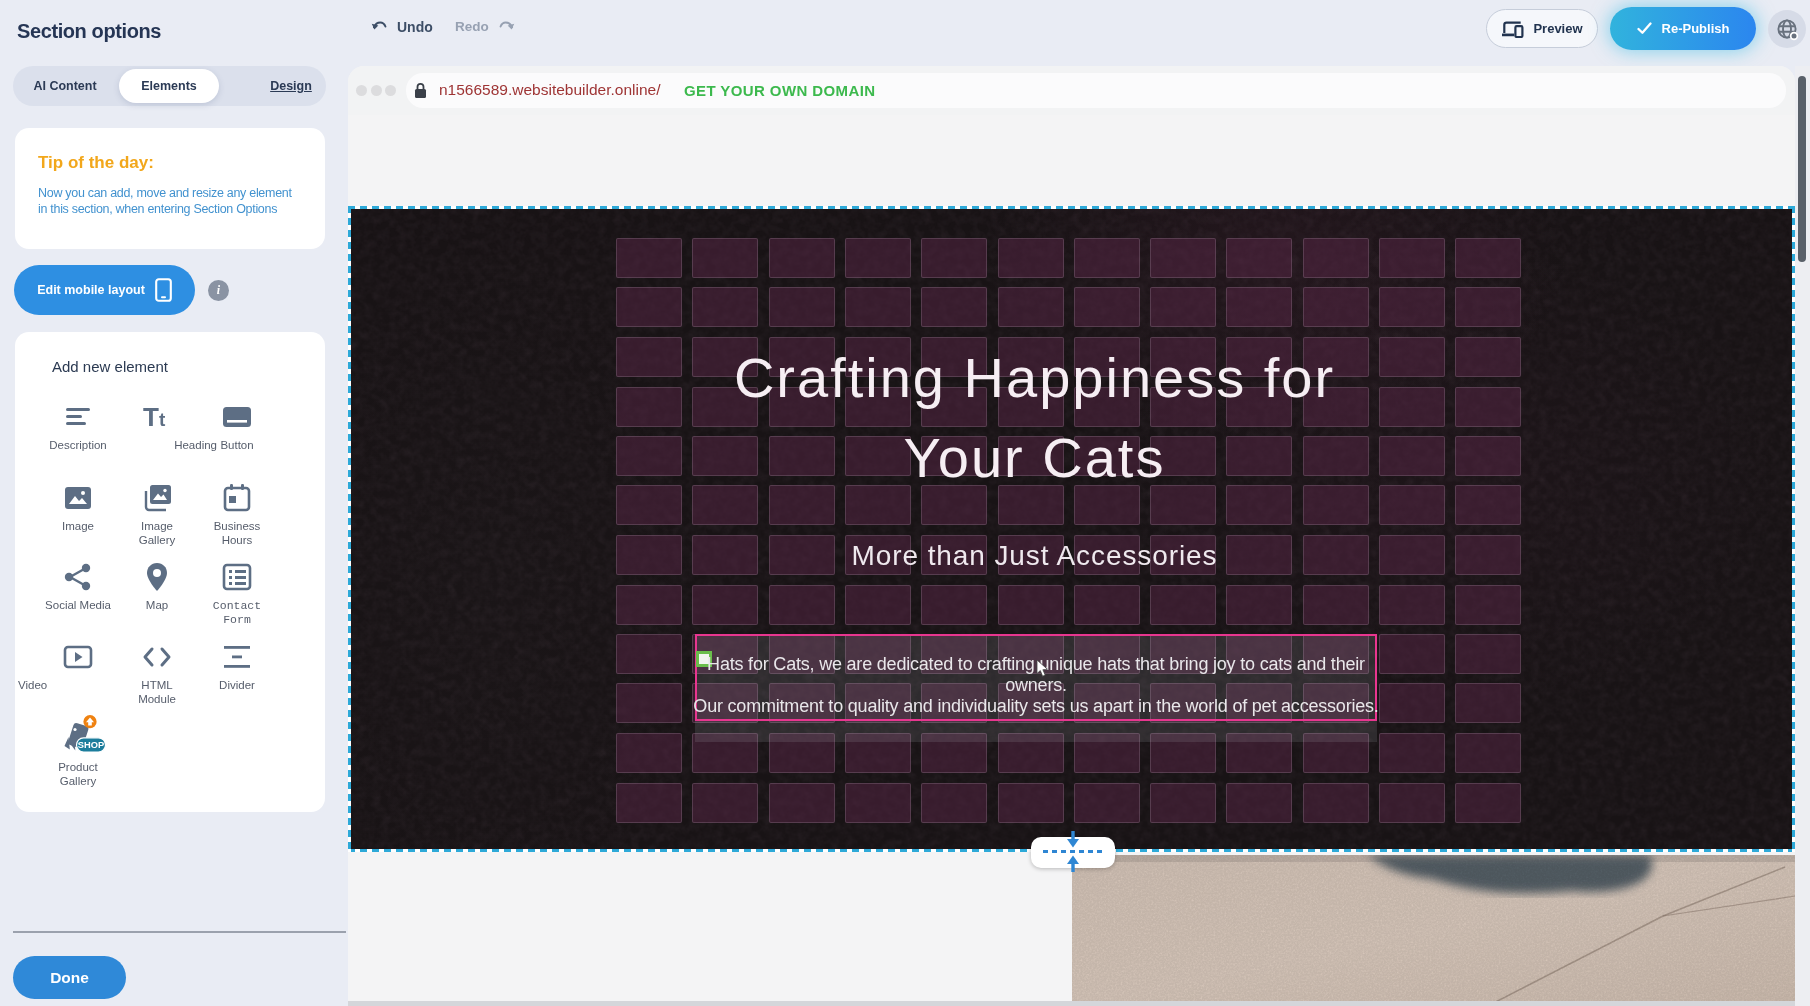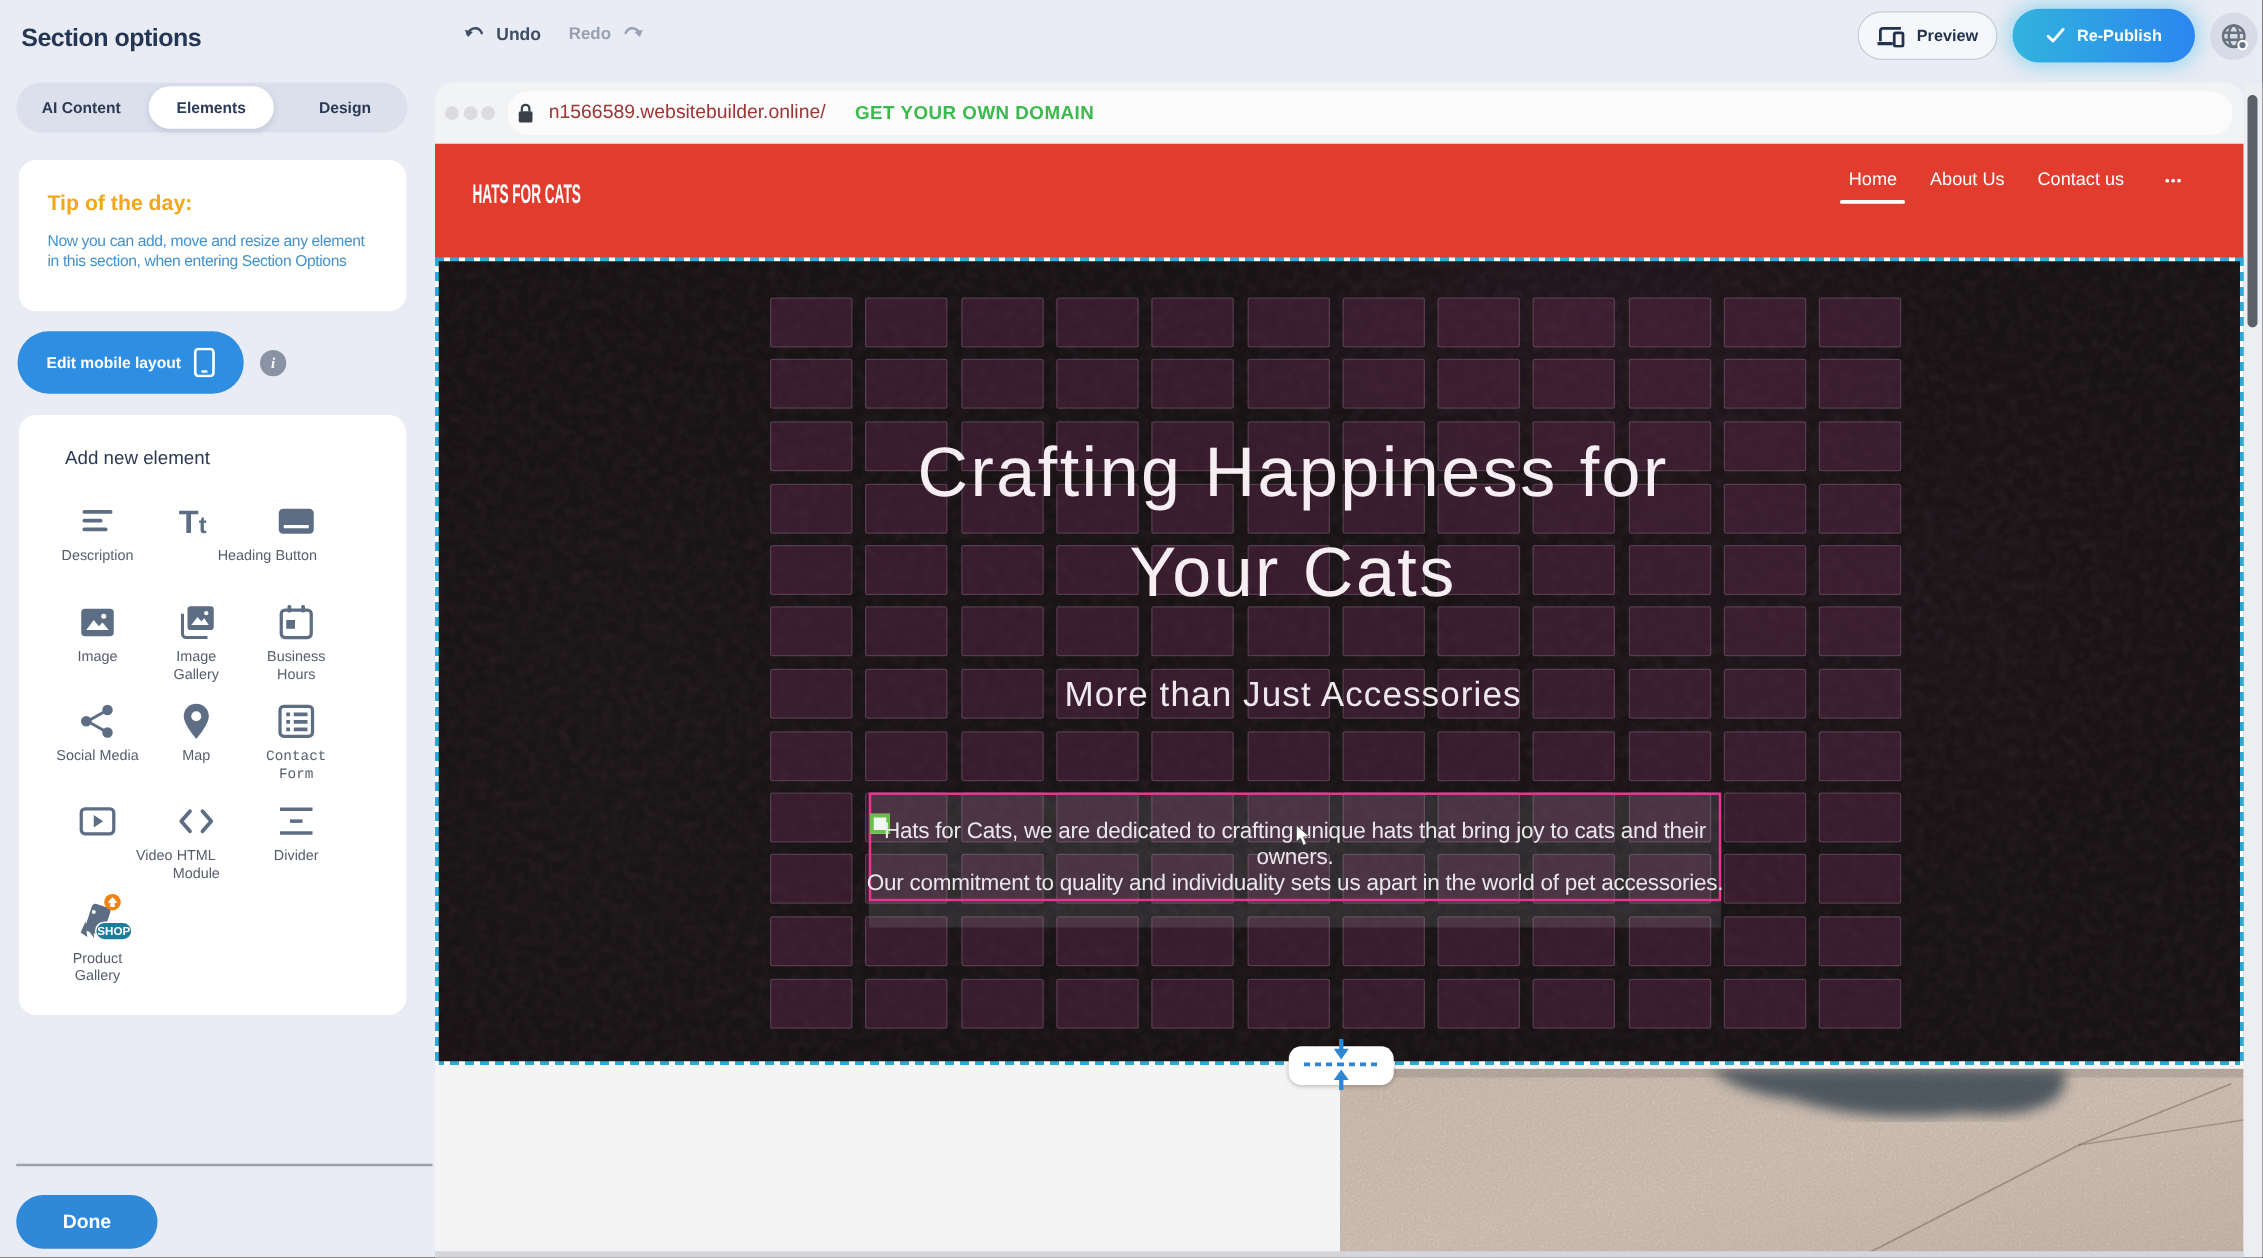--- a/index.html
+++ b/index.html
@@ -51,21 +51,21 @@
     <path d="M4 9.2 h16 M4 14.8 h16"></path>
     <circle cx="19" cy="19" r="4.2" fill="#fff" stroke="none"></circle>
     <circle cx="19" cy="19" r="2.5" fill="#68717e" stroke="none"></circle>
   </svg>
 </div>
 
 <div class="abs" style="left:13px; top:66px; width:313px; height:40px; background:#dbe0ec; border-radius:20px;">
   <div class="abs" style="left:106px; top:3px; width:100px; height:34px; background:#ffffff; border-radius:17px; box-shadow:0 2px 6px rgba(60,80,120,0.18);"></div>
   <div class="abs" style="left:0; top:0; width:104px; height:40px; display:flex; align-items:center; justify-content:center; font-size:12.5px; font-weight:bold; color:#2b3a55;">AI Content</div>
   <div class="abs" style="left:106px; top:0; width:100px; height:40px; display:flex; align-items:center; justify-content:center; font-size:12.5px; font-weight:bold; color:#2b3a55;">Elements</div>
-  <div class="abs" style="left:213px; top:0; width:100px; height:40px; display:flex; align-items:center; justify-content:center; font-size:12.5px; font-weight:bold; color:#2b3a55;">Design</div>
+  <div class="abs" style="left:228px; top:0; width:100px; height:40px; display:flex; align-items:center; justify-content:center; font-size:12.5px; font-weight:bold; color:#2b3a55;text-decoration:underline;">Design</div>
 </div>
 
 <div class="abs" style="left:15px; top:128px; width:310px; height:121px; background:#ffffff; border-radius:14px;">
   <div class="abs" style="left:23px; top:25px; font-size:17px; font-weight:bold; color:#f2a71b;">Tip of the day:</div>
   <div class="abs" style="left:23px; top:58px; width:270px; font-size:12.5px; line-height:15.5px; color:#4292cf; letter-spacing:-0.3px;">Now you can add, move and resize any element<br>in this section, when entering Section Options</div>
 </div>
 
 <div class="abs" style="left:14px; top:265px; width:181px; height:50px; background:#2e8fe2; border-radius:25px; display:flex; align-items:center; justify-content:center; gap:10px;">
   <span style="font-size:12.5px; font-weight:bold; color:#fff;">Edit mobile layout</span>
   <svg width="17" height="24" viewBox="0 0 17 24" fill="none">
@@ -133,21 +133,21 @@
         <rect x="9" y="16" width="3" height="3" fill="#5d6e84"></rect>
         <rect x="15" y="16" width="11" height="3" fill="#5d6e84"></rect>
         <rect x="9" y="22" width="3" height="3" fill="#5d6e84"></rect>
         <rect x="15" y="22" width="11" height="3" fill="#5d6e84"></rect>
       </svg></div>
   <div class="abs" style="left:162px; top:267px; width:120px; text-align:center; font-size:11.5px; line-height:13.5px; color:#565d6b;font-family:Liberation Mono, monospace;">Contact<br>Form</div>
   <div class="abs" style="left:46px; top:308px; width:34px; height:34px;"><svg width="34" height="34" viewBox="0 0 34 34">
         <rect x="4" y="7" width="26" height="20" rx="3" stroke="#5d6e84" stroke-width="2.6" fill="none"></rect>
         <path d="M14 12 L21.5 17 L14 22 Z" fill="#5d6e84"></path>
       </svg></div>
-  <div class="abs" style="left:3px; top:347px; width:120px; text-align:right; font-size:11.5px; line-height:13.5px; color:#565d6b;">Video</div>
+  <div class="abs" style="left:3px; top:347px; width:120px; text-align:left; font-size:11.5px; line-height:13.5px; color:#565d6b;">Video</div>
   <div class="abs" style="left:125px; top:308px; width:34px; height:34px;"><svg width="34" height="34" viewBox="0 0 34 34">
         <path d="M12 9 L5 17 L12 25 M22 9 L29 17 L22 25" stroke="#5d6e84" stroke-width="3" fill="none" stroke-linecap="round" stroke-linejoin="round"></path>
       </svg></div>
   <div class="abs" style="left:82px; top:347px; width:120px; text-align:center; font-size:11.5px; line-height:13.5px; color:#565d6b;">HTML<br>Module</div>
   <div class="abs" style="left:205px; top:308px; width:34px; height:34px;"><svg width="34" height="34" viewBox="0 0 34 34">
         <rect x="4" y="6" width="26" height="2.8" fill="#5d6e84"></rect>
         <rect x="12" y="15.5" width="10" height="2.8" fill="#5d6e84"></rect>
         <rect x="4" y="25" width="26" height="2.8" fill="#5d6e84"></rect>
       </svg></div>
   <div class="abs" style="left:162px; top:347px; width:120px; text-align:center; font-size:11.5px; line-height:13.5px; color:#565d6b;">Divider</div>
@@ -176,32 +176,20 @@
     <div class="abs" style="left:23px; top:19px; width:11px; height:11px; border-radius:50%; background:#dcdcde;"></div>
     <div class="abs" style="left:37px; top:19px; width:11px; height:11px; border-radius:50%; background:#dcdcde;"></div>
     <svg class="abs" style="left:66px; top:16px;" width="13" height="17" viewBox="0 0 13 17">
         <rect x="1" y="7" width="11" height="9" rx="1.5" fill="#3a4049"></rect>
         <path d="M3.5 7 V4.8 a3 3 0 0 1 6 0 V7" stroke="#3a4049" stroke-width="1.8" fill="none"></path>
       </svg>
     <div class="abs" style="left:91px; top:15px; font-size:15.5px; color:#9e3434;">n1566589.websitebuilder.online/</div>
     <div class="abs" style="left:336px; top:16px; font-size:15px; font-weight:bold; color:#3cb94d; letter-spacing:0.4px;">GET YOUR OWN DOMAIN</div>
   </div>
 
-  <div class="abs" style="left:0; top:49px; width:1447px; height:92px; background:#e23c2e;">
-    <div class="abs" style="left:30px; top:33px; font-size:16px; font-weight:bold; color:#fff; transform:scale(0.68,1.35); transform-origin:left center;">HATS FOR CATS</div>
-    <div class="abs" style="left:1124px; top:45px; width:52px; height:3px; background:#fff; border-radius:2px;"></div>
-    <div class="abs" style="left:1131px; top:21px; font-size:14.5px; color:#fff;">Home</div>
-    <div class="abs" style="left:1196px; top:21px; font-size:14.5px; color:#fff;">About Us</div>
-    <div class="abs" style="left:1282px; top:21px; font-size:14.5px; color:#fff;">Contact us</div>
-    <svg class="abs" style="left:1384px; top:27px;" width="13" height="5" viewBox="0 0 13 5">
-        <circle cx="1.8" cy="2.5" r="1.5" fill="#fff"></circle>
-        <circle cx="6.5" cy="2.5" r="1.5" fill="#fff"></circle>
-        <circle cx="11.2" cy="2.5" r="1.5" fill="#fff"></circle>
-      </svg>
-  </div>
 
   <div class="abs" style="left:0; top:141px; width:1447px; height:644px; background:#181315; overflow:hidden;" id="hero">
     <div class="abs" style="left:0; top:0; width:100%; height:100%; background:
       radial-gradient(420px 260px at 64% 8%, rgba(95,42,72,0.16), transparent 70%),
       radial-gradient(480px 340px at 76% 42%, rgba(80,38,64,0.10), transparent 70%),
       radial-gradient(300px 500px at 10% 60%, rgba(60,58,60,0.06), transparent 70%);"></div>
     <svg class="abs" style="left:0; top:0;" width="1447" height="644">
         <filter id="hnoise">
           <feTurbulence type="fractalNoise" baseFrequency="0.12" numOctaves="3" seed="4"></feTurbulence>
           <feColorMatrix type="matrix" values="0 0 0 0 0.30  0 0 0 0 0.20  0 0 0 0 0.27  0.5 0.5 0.5 0 -0.58"></feColorMatrix>

